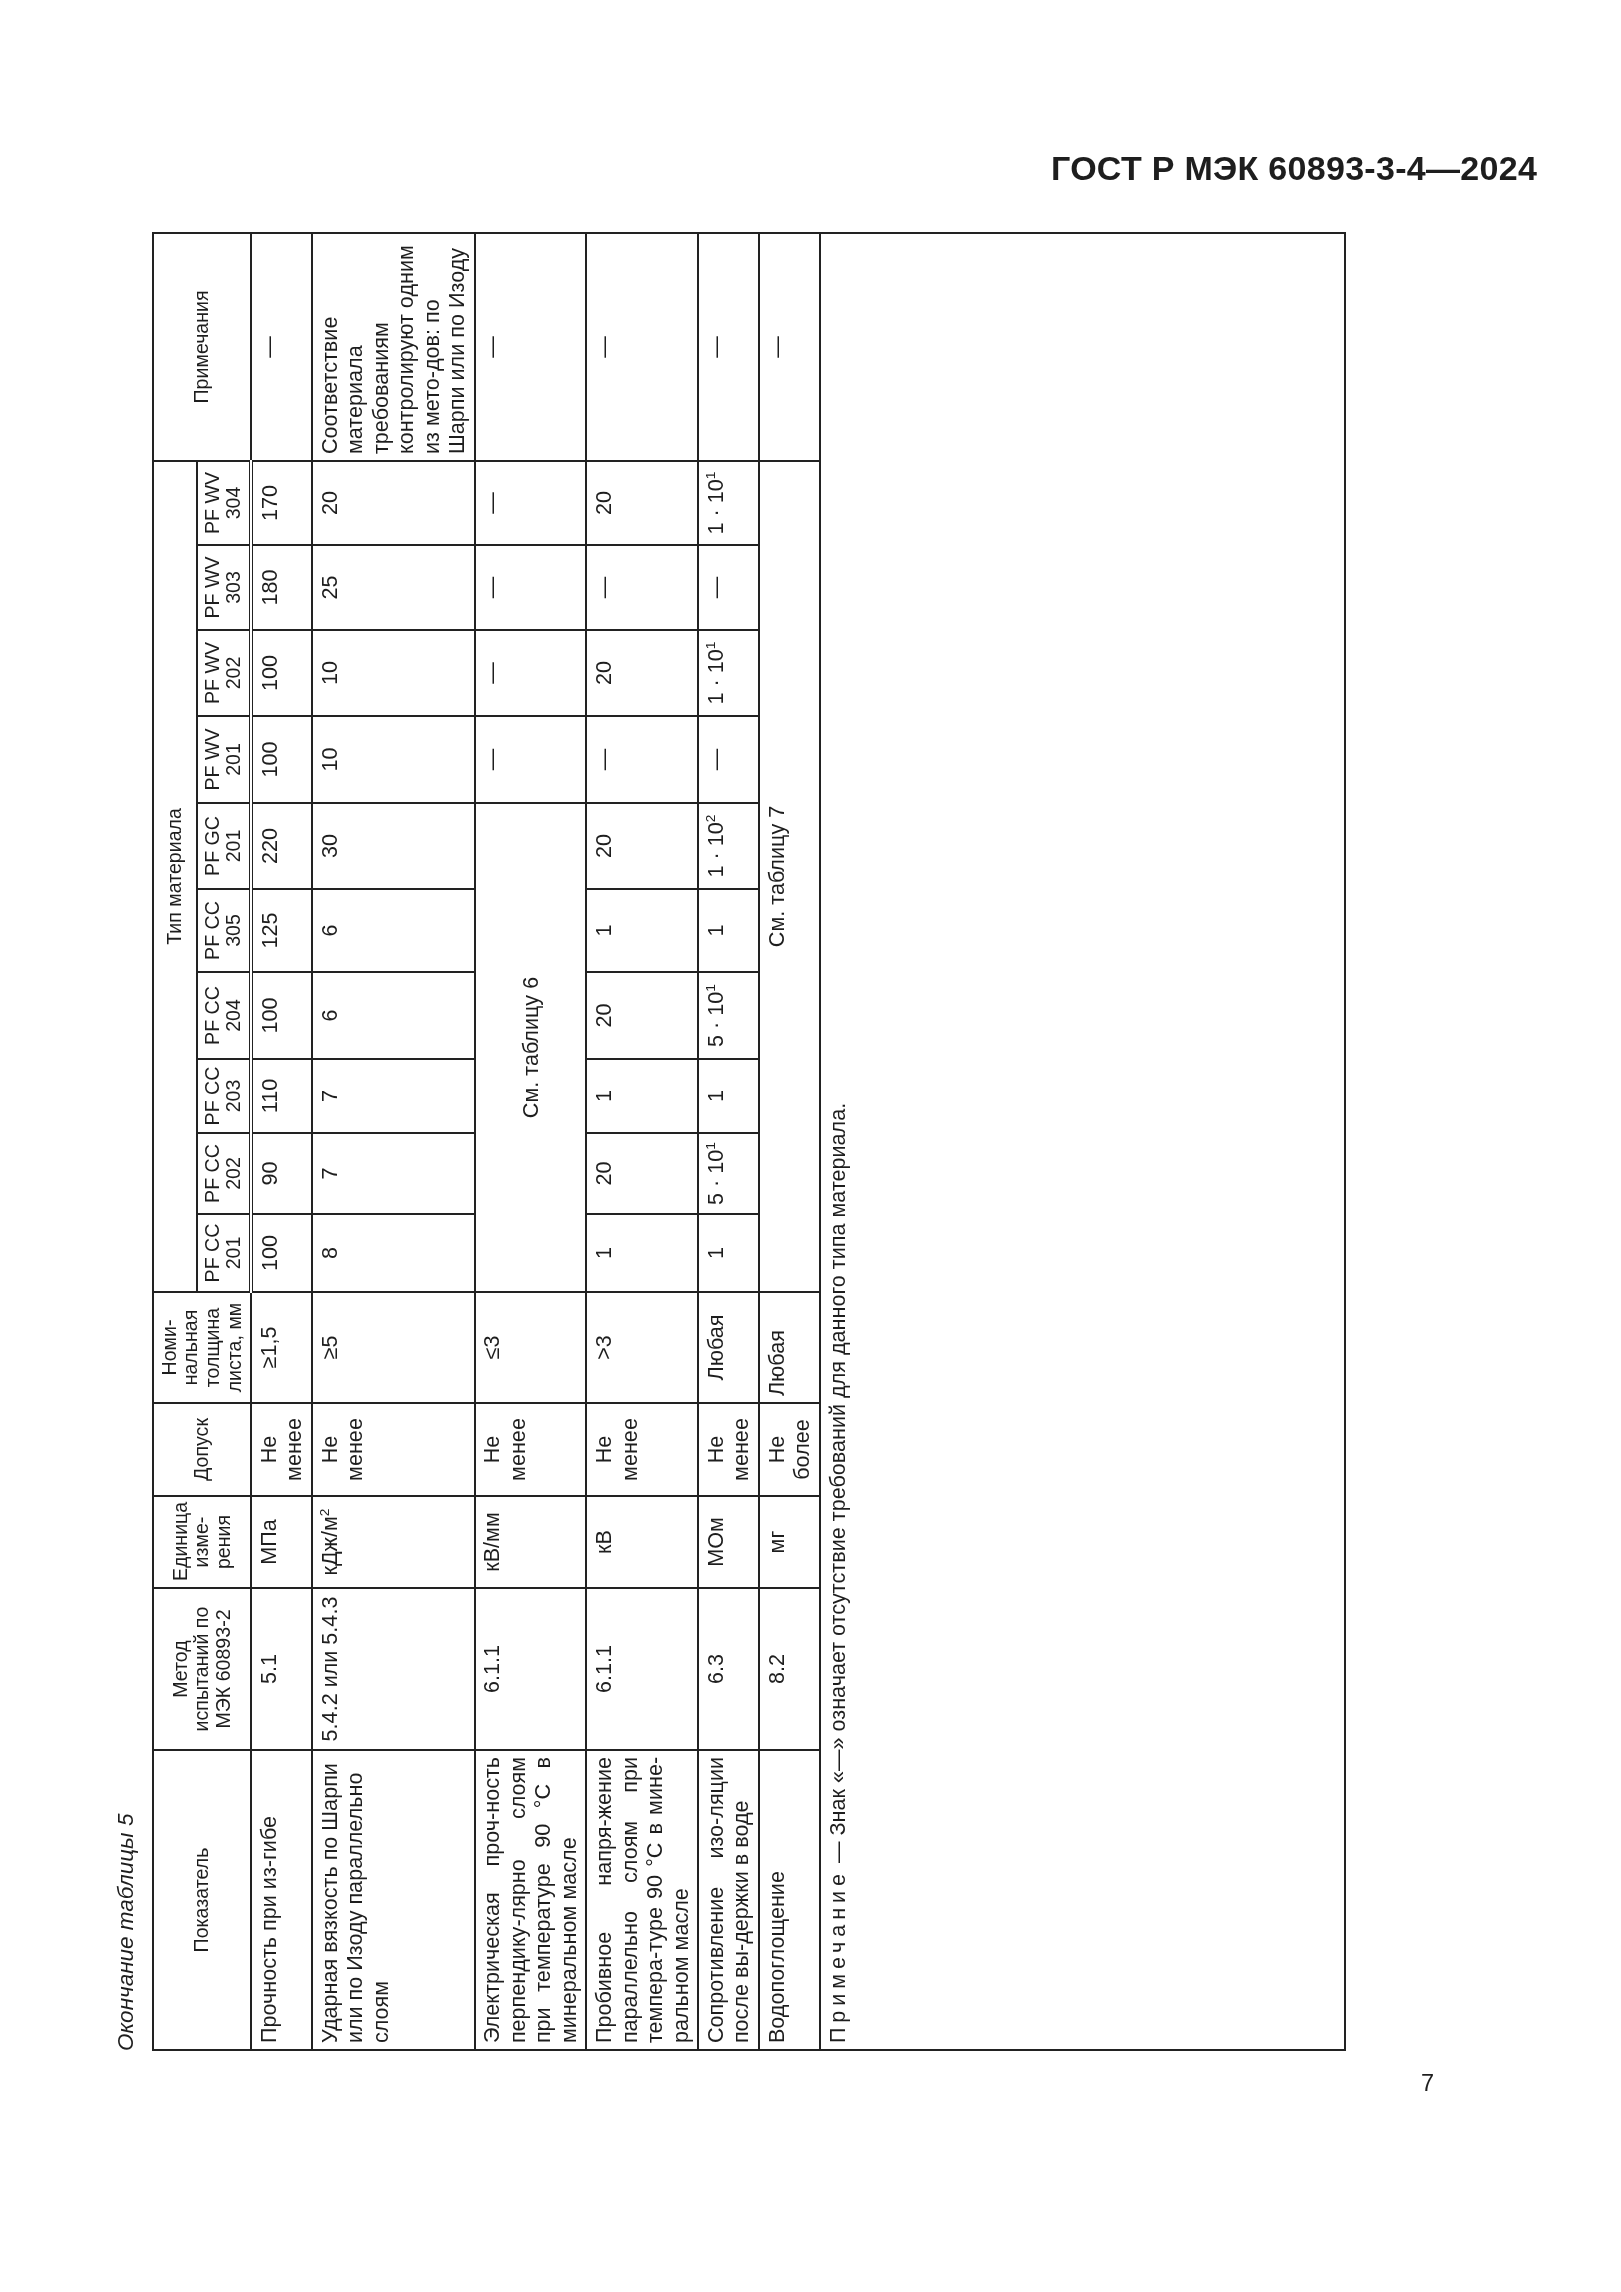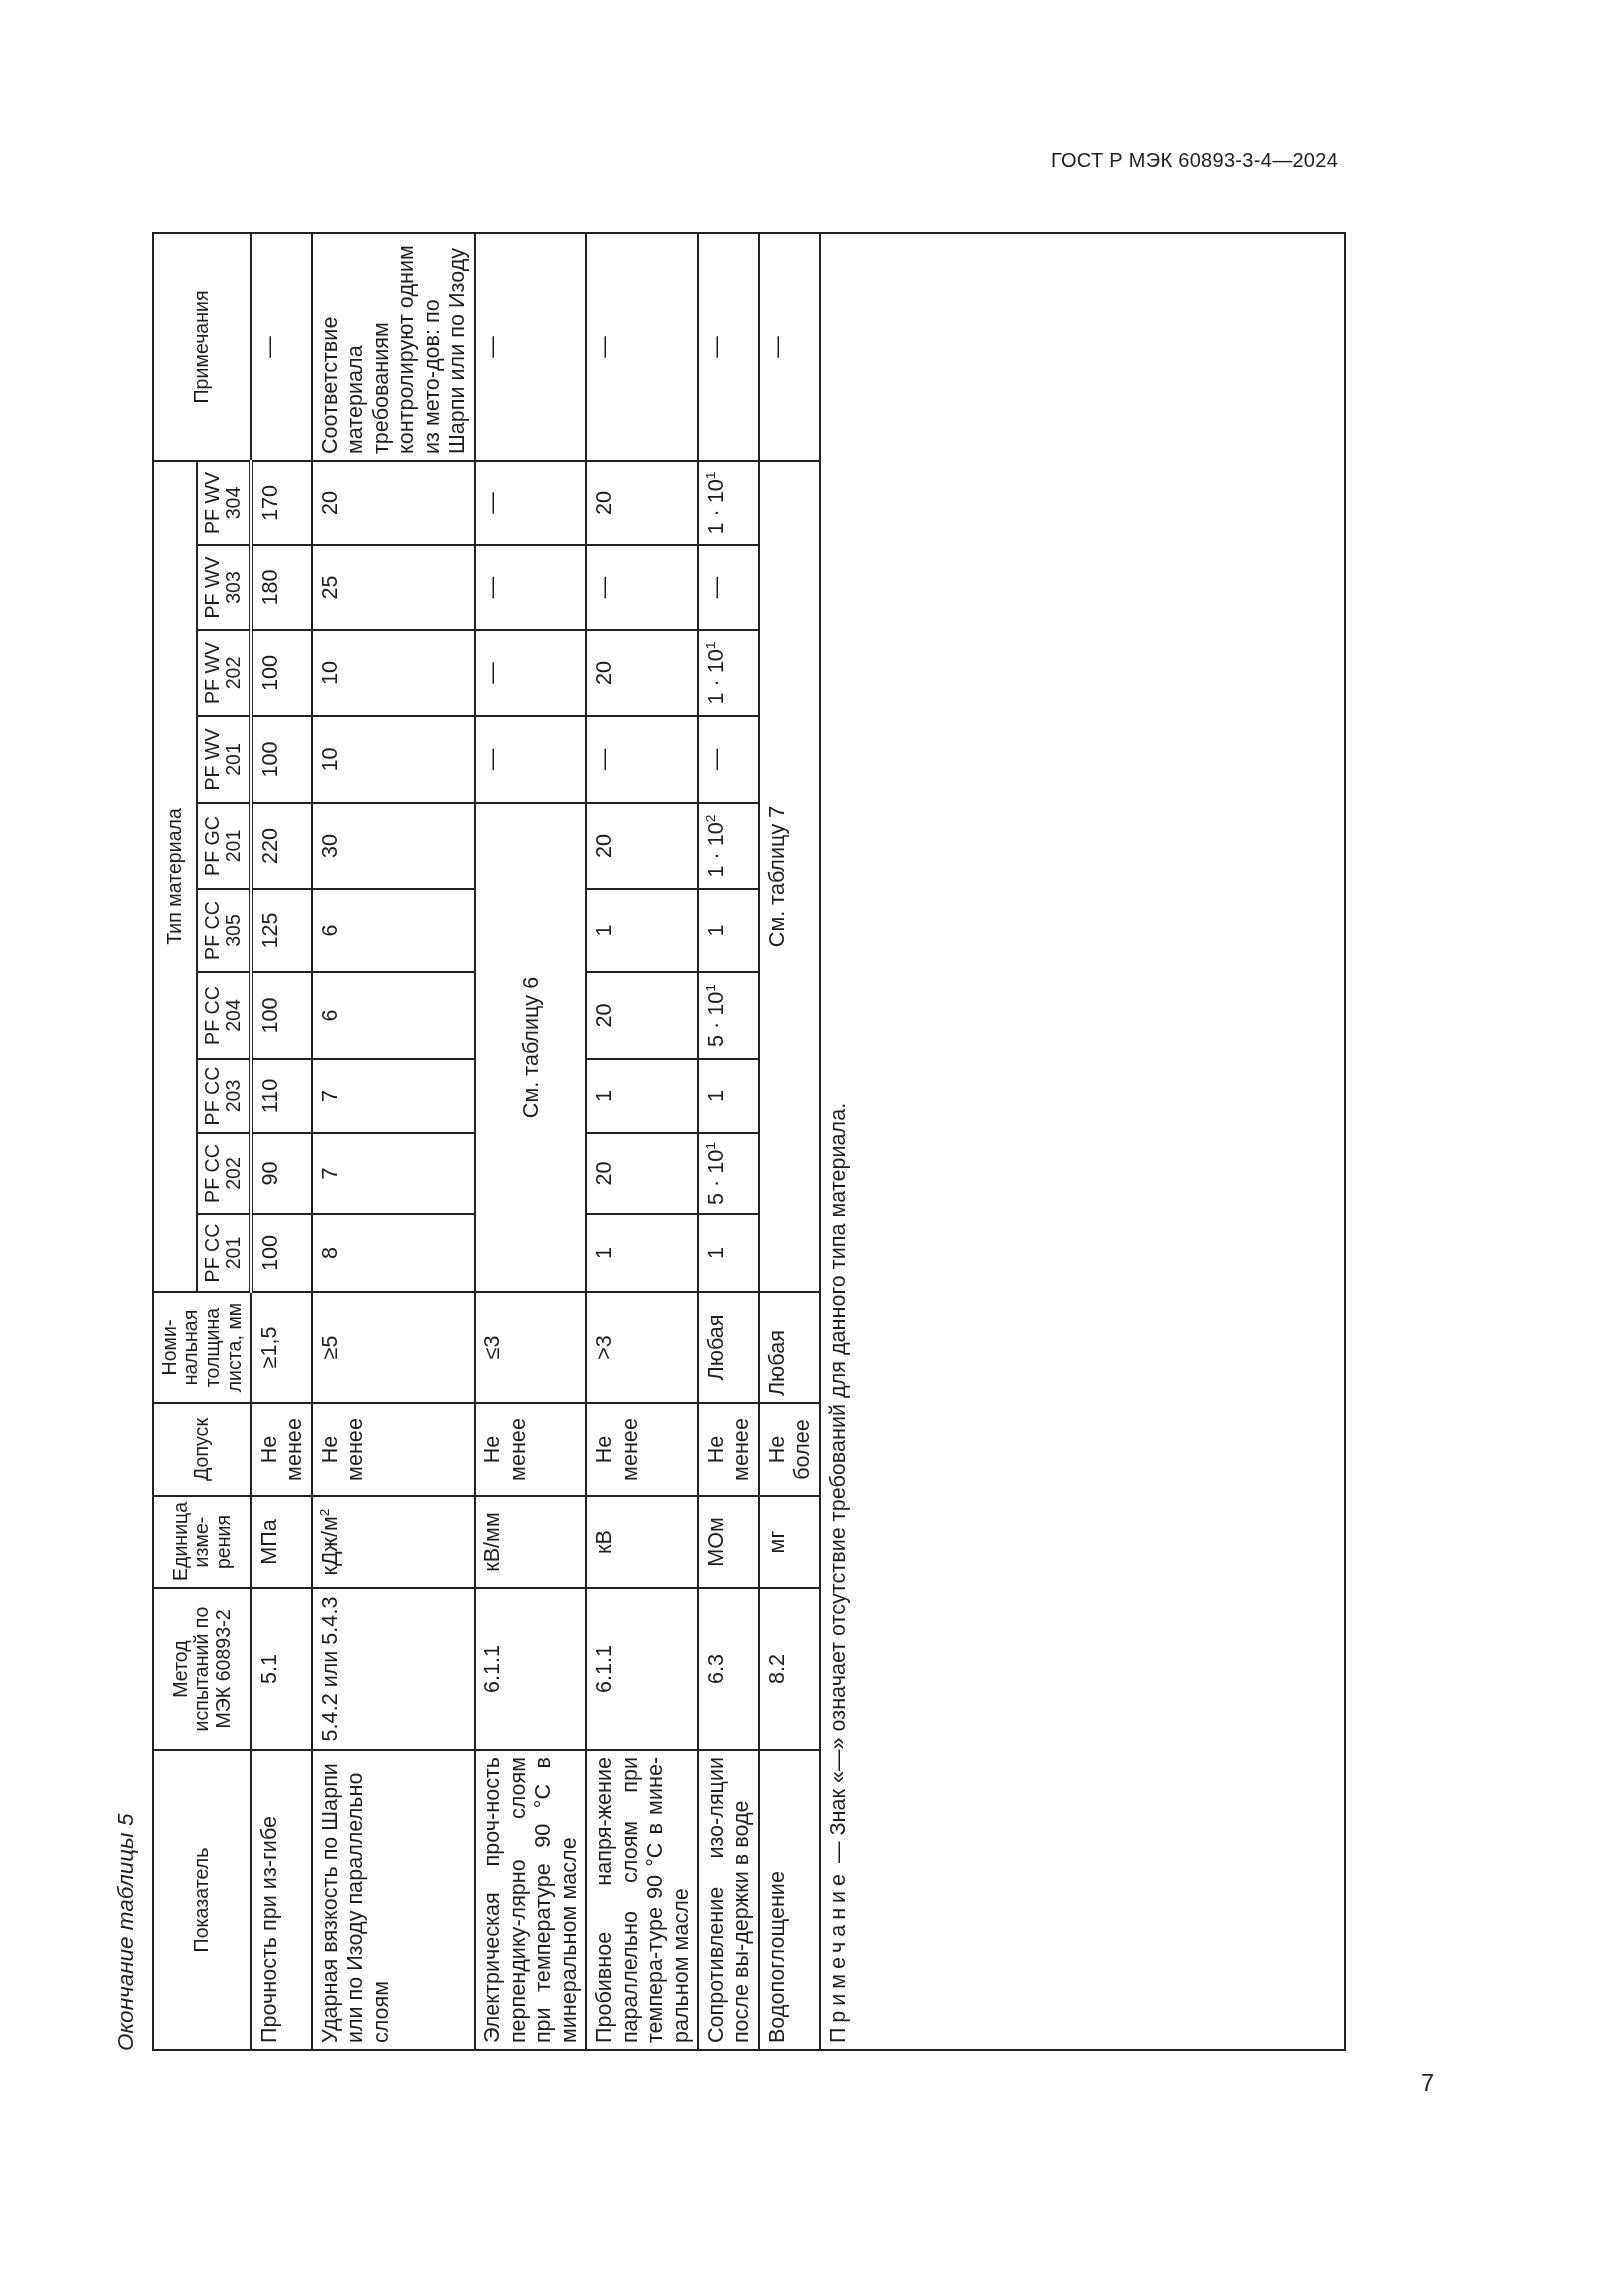--- a/index.html
+++ b/index.html
@@ -1,18 +1,18 @@
 <!DOCTYPE html>
 <html><head>
 <meta charset="utf-8">
 <style>
   html, body { margin:0; padding:0; background:#ffffff; }
   body { width:1621px; height:2293px; position:relative; overflow:hidden;
          font-family:"Liberation Sans", "DejaVu Sans", sans-serif; color:#1e1e1e; }
-  .doc-header { position:absolute; left:1051px; top:149px; font-weight:normal; font-size:20px; letter-spacing:0.3px; }
+  .doc-header { position:absolute; left:1051px; top:149px; font-weight:bold; font-size:34px; letter-spacing:0.3px; }
   .page-number { position:absolute; left:1421px; top:2070px; font-size:23.5px; }
 
   
   .rot { position:absolute; left:106px; top:2051px; width:1865px; height:1063px;
          transform-origin:0 0; transform:rotate(-90deg); }
   .caption { position:absolute; left:0; top:0; font-style:italic; font-size:22.5px; height:39px; line-height:39px; }
   table.main { position:absolute; left:0; top:46px; border-collapse:collapse; table-layout:fixed; width:1819px; }
   table.main td { border:2px solid #222; padding:3.9px 5.9px; vertical-align:top; font-size:21.6px; line-height:25.5px; box-sizing:border-box; }
   table.main td.c { text-align:center; }
   table.main td.hdr { text-align:center; vertical-align:middle; font-size:19.6px; line-height:21.6px; }

